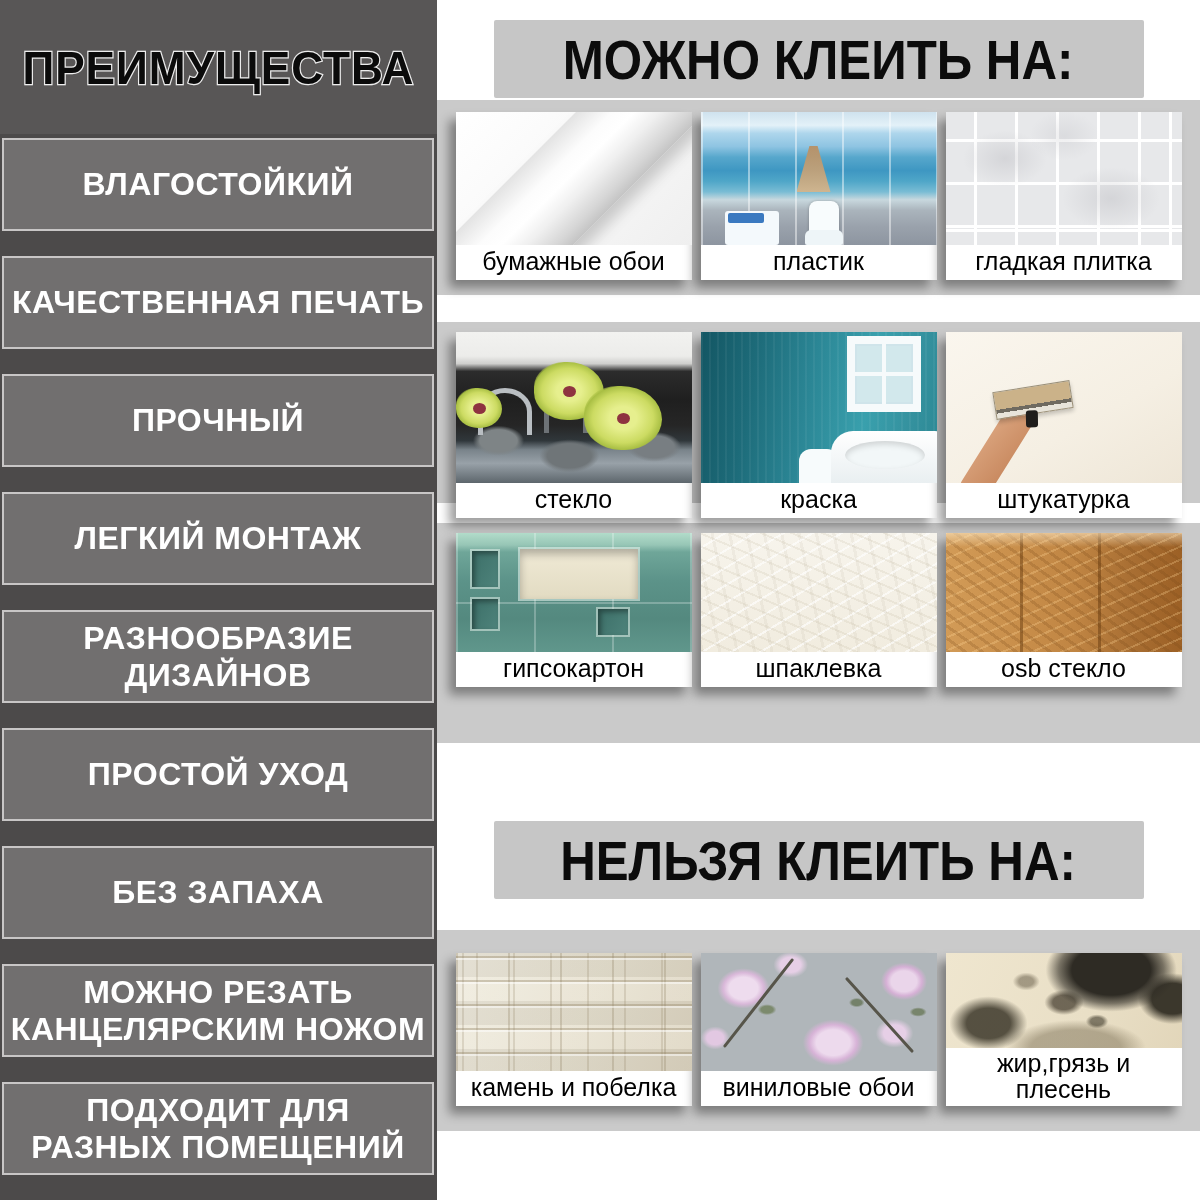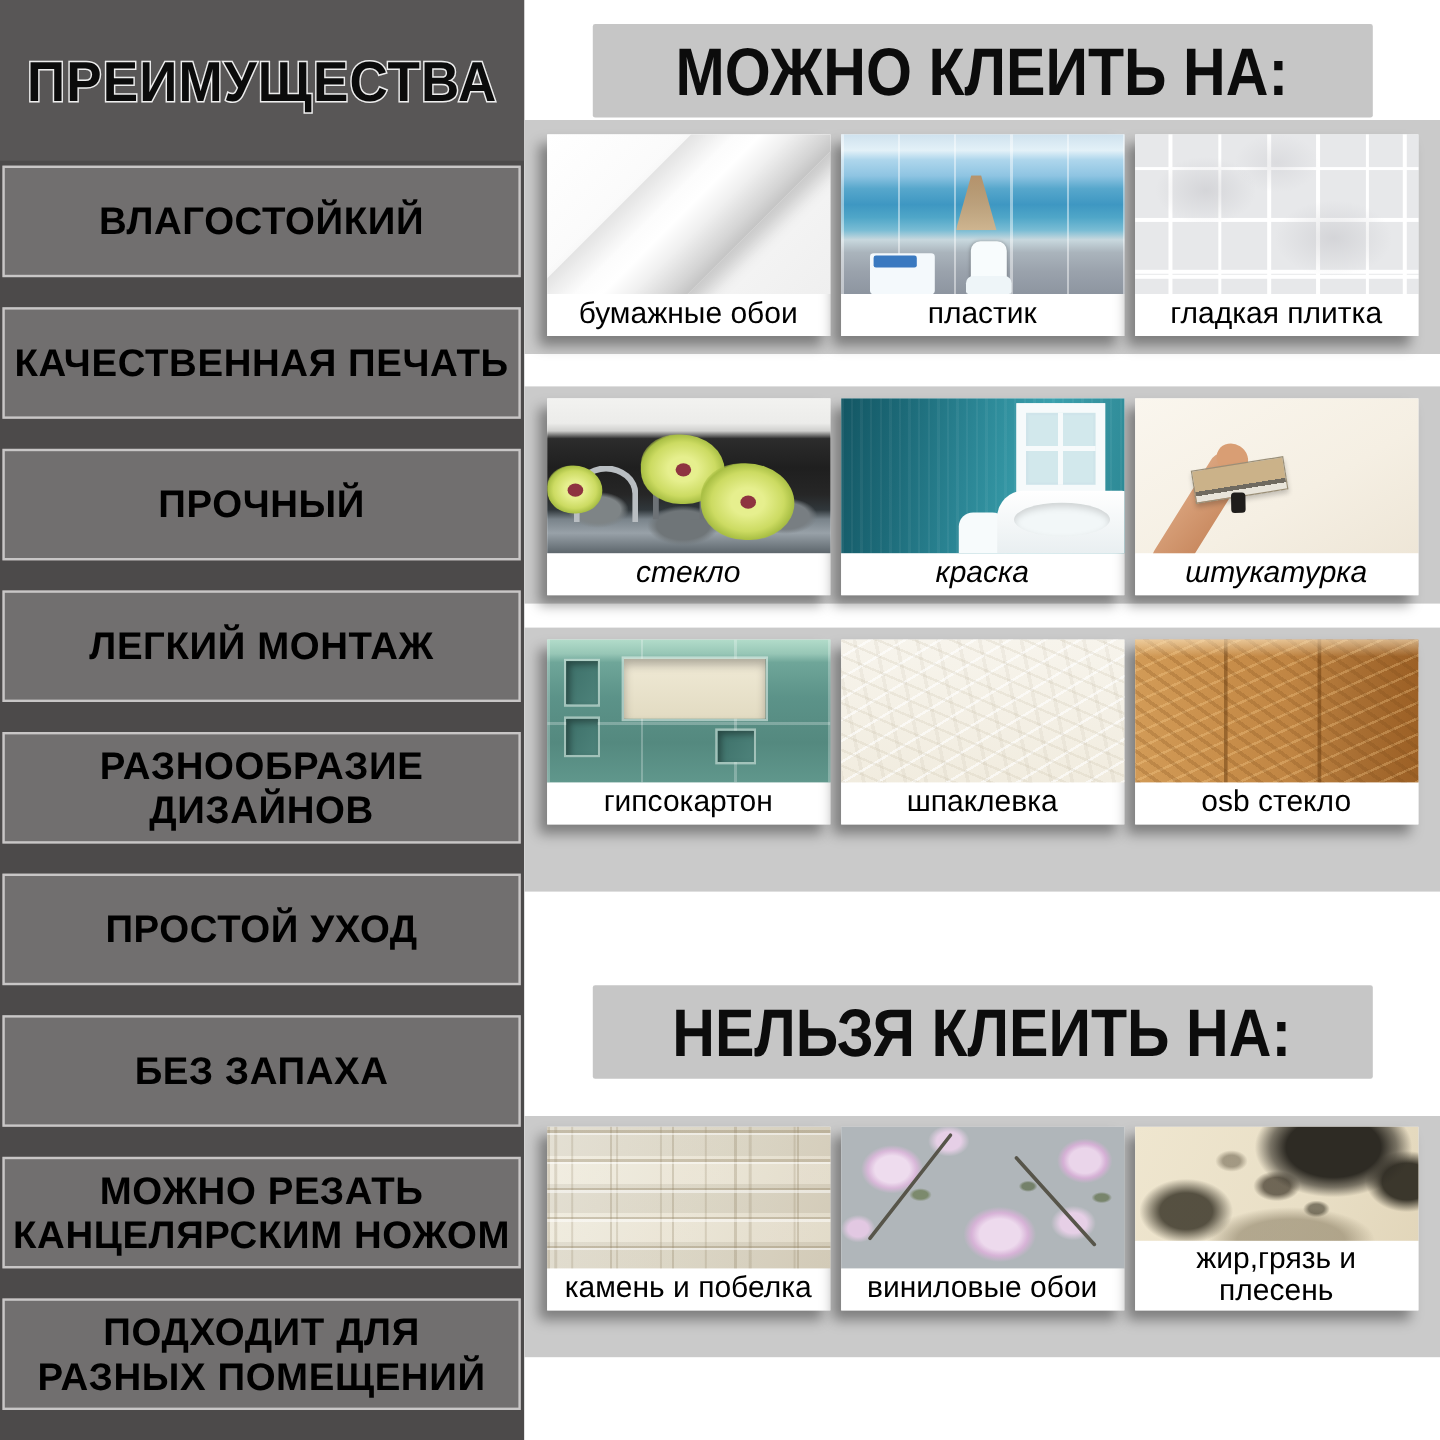--- a/index.html
+++ b/index.html
@@ -10,40 +10,40 @@
   
   .sidebar{width:437px;flex:0 0 437px;background:#4c4a4a;display:flex;flex-direction:column;}
   .sidebar-header{height:134px;flex:0 0 134px;background:#585656;display:flex;align-items:center;justify-content:center;}
   .sidebar-title{font-size:47px;font-weight:bold;color:#0b0b0b;letter-spacing:1px;
                  -webkit-text-stroke:2.5px #ededed;paint-order:stroke fill;
                  transform:scaleX(0.94);white-space:nowrap;}
   .sidebar-bars{flex:1;padding-top:4px;display:flex;flex-direction:column;}
   .bar{height:93px;flex:0 0 93px;margin:0 3px 25px 2px;background:#716f6f;
        border:2px solid #c8c6c6;box-sizing:border-box;
        display:flex;align-items:center;justify-content:center;}
-  .bar-label{color:#000000;font-size:32px;font-weight:bold;letter-spacing:0.5px;
+  .bar-label{color:#ffffff;font-size:32px;font-weight:bold;letter-spacing:0.5px;
              text-align:center;line-height:1.15;white-space:pre-line;}
 
   
   .content{flex:1;background:#ffffff;}
   .pill{width:650px;height:78px;margin:20px auto 0;background:#c6c6c6;border-radius:2px;
         display:flex;align-items:center;justify-content:center;}
   .pill.cannot{margin-top:78px;}
   .pill-text{font-size:56px;font-weight:600;color:#0c0c0c;transform:scaleX(0.88);white-space:nowrap;}
 
   .band{background:#cacaca;display:flex;justify-content:center;gap:9px;align-items:flex-start;}
   .band.r1{margin-top:2px;height:195px;padding-top:12px;box-sizing:border-box;}
   .band.r2{margin-top:27px;height:181px;padding-top:10px;box-sizing:border-box;}
   .band.r3{margin-top:20px;height:220px;padding-top:10px;box-sizing:border-box;}
-  .band.r4{margin-top:31px;height:201px;padding-top:9px;box-sizing:border-box;}
+  .band.r4{margin-top:31px;height:201px;padding-top:23px;box-sizing:border-box;}
 
   .card{width:236px;background:#ffffff;display:flex;flex-direction:column;
         box-shadow:-7px 8px 10px rgba(0,0,0,0.38);}
   .band.r1 .card{height:168px;}
-  .band.r2 .card{height:164px;font-style:italic;}
+  .band.r2 .card{height:186px;}
   .band.r3 .card{height:154px;}
   .band.r4 .card{height:153px;}
   .card-img{flex:1;position:relative;overflow:hidden;}
   .card-label{background:#ffffff;color:#000;font-size:25px;line-height:1.02;
               padding:3px 2px 4px;text-align:center;display:flex;align-items:center;
               justify-content:center;white-space:pre-line;min-height:28px;}
 
   
   .art-paper{background:linear-gradient(135deg,#ffffff 0%,#f6f6f6 60%,#efefef 100%);}
   .shape-roll{position:absolute;left:-62px;top:50%;width:360px;height:92px;margin-top:-46px;

